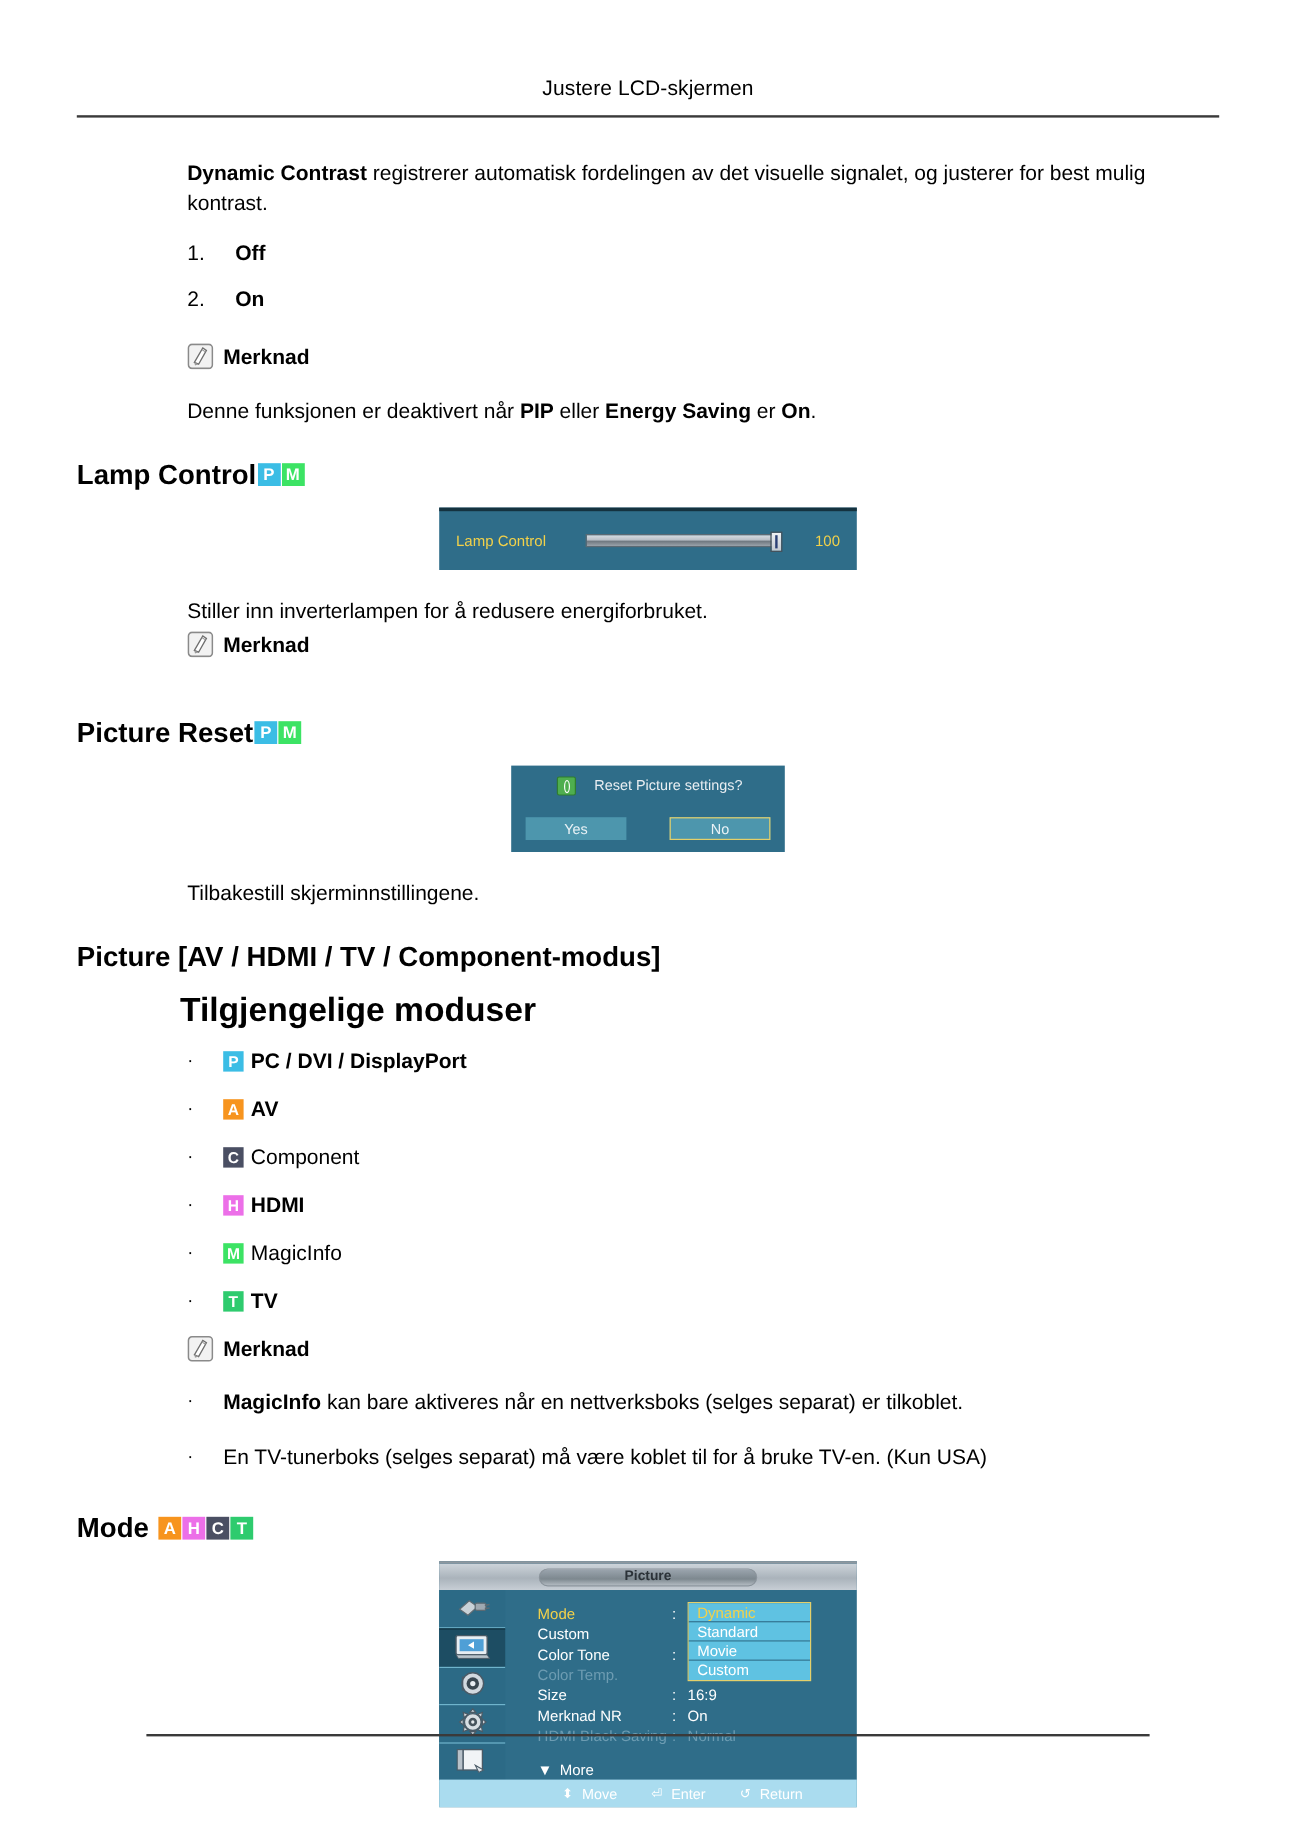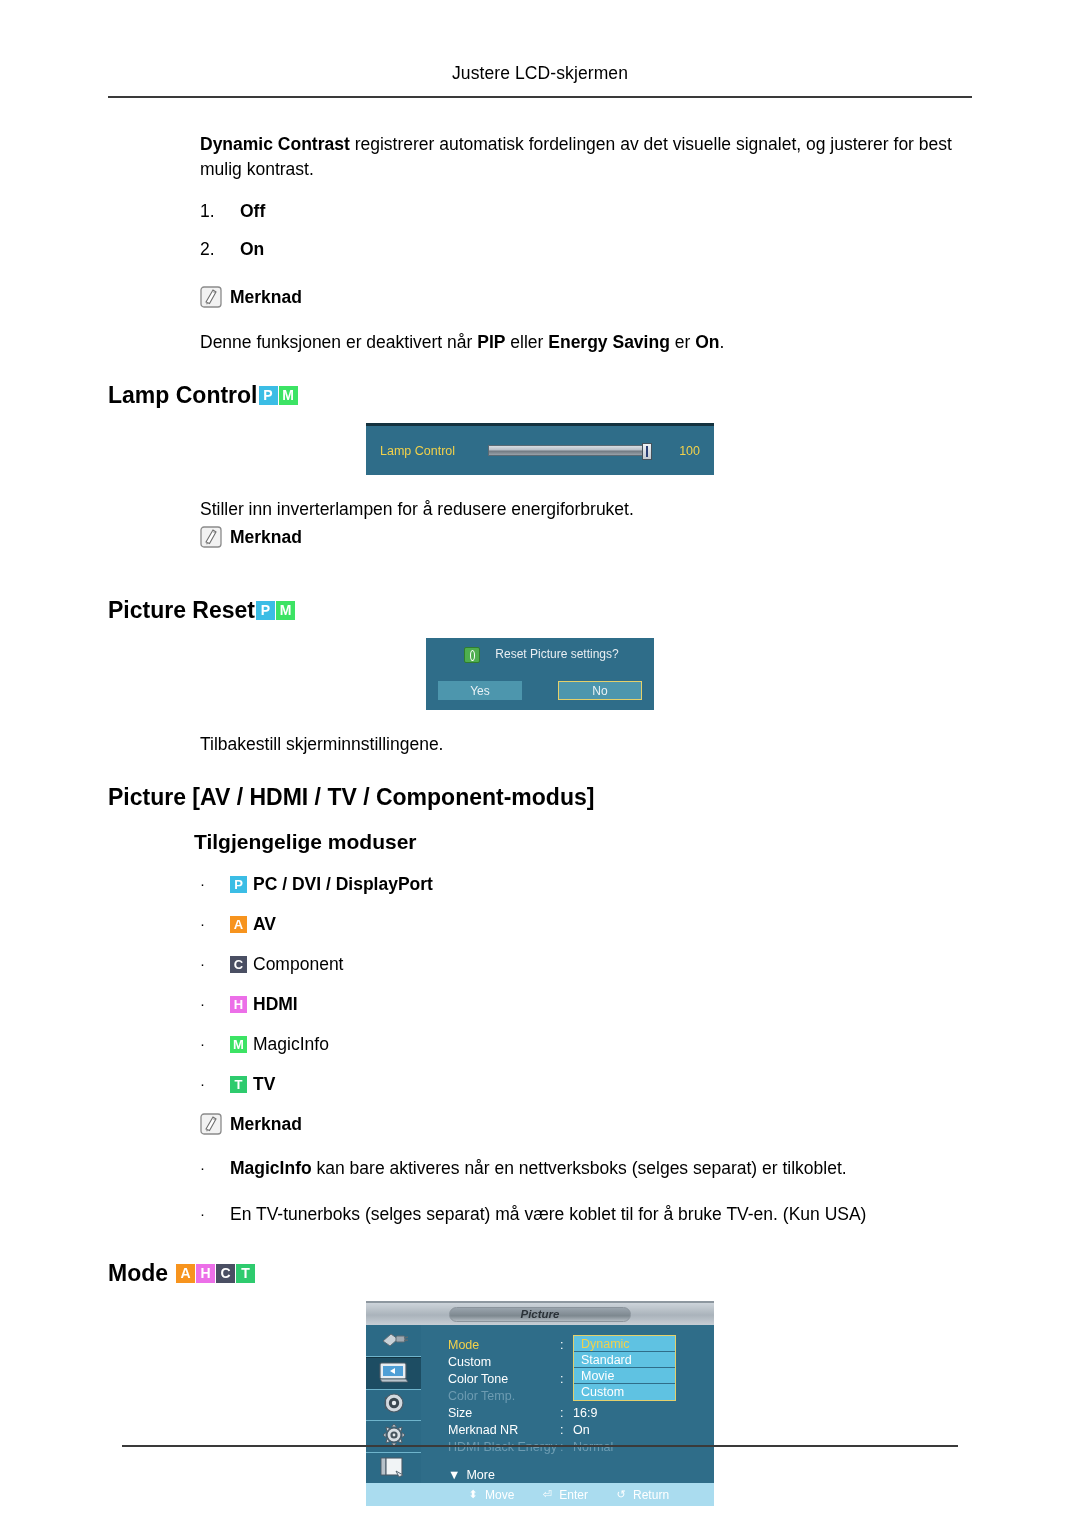--- a/index.html
+++ b/index.html
@@ -13,21 +13,21 @@
     font-family: "Liberation Sans", sans-serif;
     color: #000000;
     position: relative;
     overflow: hidden;
   }
   .page {
     position: relative;
     width: 1080px;
     height: 1527px;
     box-sizing: border-box;
-    padding: 0 108px;
+    padding: 0 64px;
   }
 
   
   .runhead {
     text-align: center;
     font-size: 17.5px;
     padding-top: 63px;
     letter-spacing: 0.1px;
   }
   .rule {
@@ -93,21 +93,21 @@
   
   h2.h-sec {
     font-size: 23px;
     font-weight: bold;
     margin: 0;
     line-height: 28px;
     display: flex;
     align-items: center;
   }
   h3.h-sub {
-    font-size: 21px;
+    font-size: 28px;
     font-weight: bold;
     margin: 0 0 0 86px;
     line-height: 26px;
   }
   .badges {
     display: inline-flex;
     gap: 1px;
     margin-left: 1px;
     vertical-align: middle;
   }
@@ -284,21 +284,20 @@
     font-size: 12.5px;
   }
   .pic-titlebar {
     height: 22px;
     background: linear-gradient(#cdd4da, #aab3bb 55%, #c7ced5);
     border-top: 2px solid #8d979f;
     position: relative;
     display: flex;
     align-items: center;
     justify-content: center;
-    font-style: italic;
   }
   .pic-titlepill {
     width: 182px;
     height: 15px;
     border-radius: 8px;
     background: linear-gradient(#9aa4ad, #7d888f 60%, #b1b9c0);
     border: 1px solid #8b949c;
     box-sizing: border-box;
     display: flex;
     align-items: center;
@@ -718,21 +717,21 @@
             <span class="mlabel">Size</span>
             <span class="mcolon">:</span>
             <span class="mval">16:9</span>
           </div>
           <div class="menu-row">
             <span class="mlabel">Merknad NR</span>
             <span class="mcolon">:</span>
             <span class="mval">On</span>
           </div>
           <div class="menu-row dim">
-            <span class="mlabel">HDMI Black Energy</span>
+            <span class="mlabel">HDMI Black Saving</span>
             <span class="mcolon">:</span>
             <span class="mval">Normal</span>
           </div>
 
           <div class="menu-row more-row">
             <span style="margin-right:6px;">▼</span>
             <span>More</span>
           </div>
 
           <div class="dropdown">

